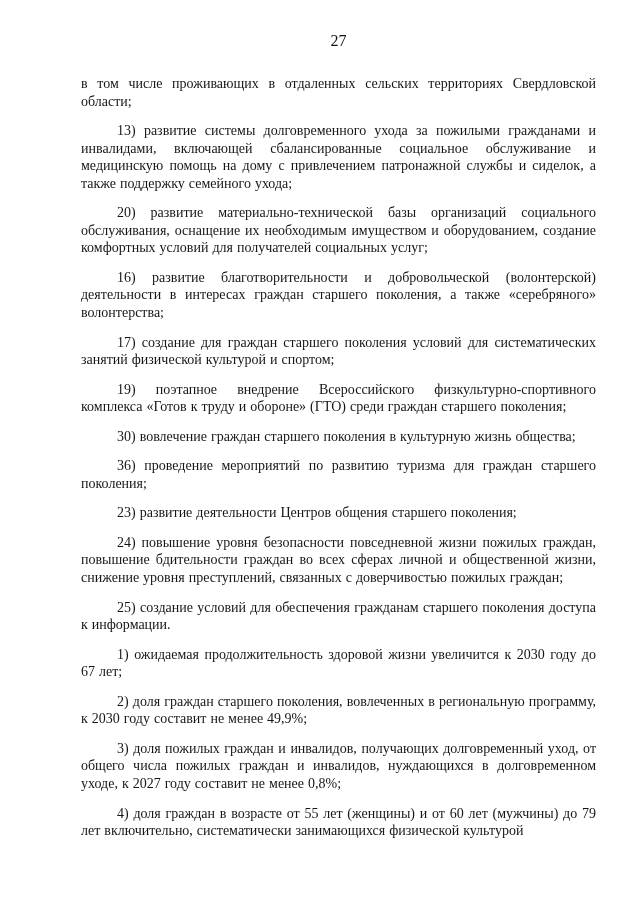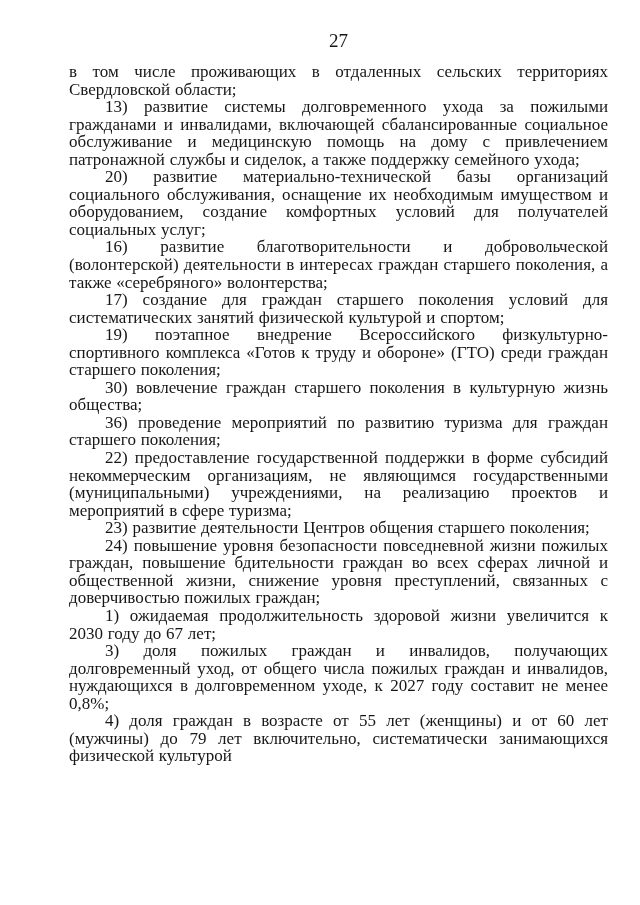--- a/index.html
+++ b/index.html
@@ -17,28 +17,28 @@
     color: #161616;
   }
   .content {
     position: absolute;
     left: 69px;
     top: 32px;
     width: 539px;
   }
   .pagenum {
     text-align: center;
-    font-size: 19px;
+    font-size: 16px;
     line-height: 17px;
-    margin: 0 0 14px 0;
+    margin: 0 0 26px 0;
     font-weight: normal;
   }
   p.para {
-    margin: 0;
-    font-size: 17px;
+    margin: 12px;
+    font-size: 14px;
     line-height: 17.55px;
     text-align: justify;
     word-spacing: 0.5px;
   }
   p.para.indent {
     text-indent: 36px;
   }
 </style>
 </head>
 <body>
@@ -47,20 +47,21 @@
   <div class="content">
     <div class="pagenum">27</div>
     <p class="para">в том числе проживающих в отдаленных сельских территориях Свердловской области;</p>
     <p class="para indent">13) развитие системы долговременного ухода за пожилыми гражданами и инвалидами, включающей сбалансированные социальное обслуживание и медицинскую помощь на дому с привлечением патронажной службы и сиделок, а также поддержку семейного ухода;</p>
     <p class="para indent">20) развитие материально-технической базы организаций социального обслуживания, оснащение их необходимым имуществом и оборудованием, создание комфортных условий для получателей социальных услуг;</p>
     <p class="para indent">16) развитие благотворительности и добровольческой (волонтерской) деятельности в интересах граждан старшего поколения, а также «серебряного» волонтерства;</p>
     <p class="para indent">17) создание для граждан старшего поколения условий для систематических занятий физической культурой и спортом;</p>
     <p class="para indent">19) поэтапное внедрение Всероссийского физкультурно-спортивного комплекса «Готов к труду и обороне» (ГТО) среди граждан старшего поколения;</p>
     <p class="para indent">30) вовлечение граждан старшего поколения в культурную жизнь общества;</p>
     <p class="para indent">36) проведение мероприятий по развитию туризма для граждан старшего поколения;</p>
-    <p class="para indent">22) предоставление государственной поддержки в форме субсидий некоммерческим организациям, не являющимся государственными (муниципальными) учреждениями, на реализацию проектов и мероприятий в сфере туризма;</p>
     <p class="para indent">23) развитие деятельности Центров общения старшего поколения;</p>
     <p class="para indent">24) повышение уровня безопасности повседневной жизни пожилых граждан, повышение бдительности граждан во всех сферах личной и общественной жизни, снижение уровня преступлений, связанных с доверчивостью пожилых граждан;</p>
+    <p class="para indent">25) создание условий для обеспечения гражданам старшего поколения доступа к информации.</p>
     <p class="para indent">1) ожидаемая продолжительность здоровой жизни увеличится к 2030 году до 67 лет;</p>
+    <p class="para indent">2) доля граждан старшего поколения, вовлеченных в региональную программу, к 2030 году составит не менее 49,9%;</p>
     <p class="para indent">3) доля пожилых граждан и инвалидов, получающих долговременный уход, от общего числа пожилых граждан и инвалидов, нуждающихся в долговременном уходе, к 2027 году составит не менее 0,8%;</p>
     <p class="para indent">4) доля граждан в возрасте от 55 лет (женщины) и от 60 лет (мужчины) до 79 лет включительно, систематически занимающихся физической культурой</p>
   </div>
 </div>
 
 </body></html>

